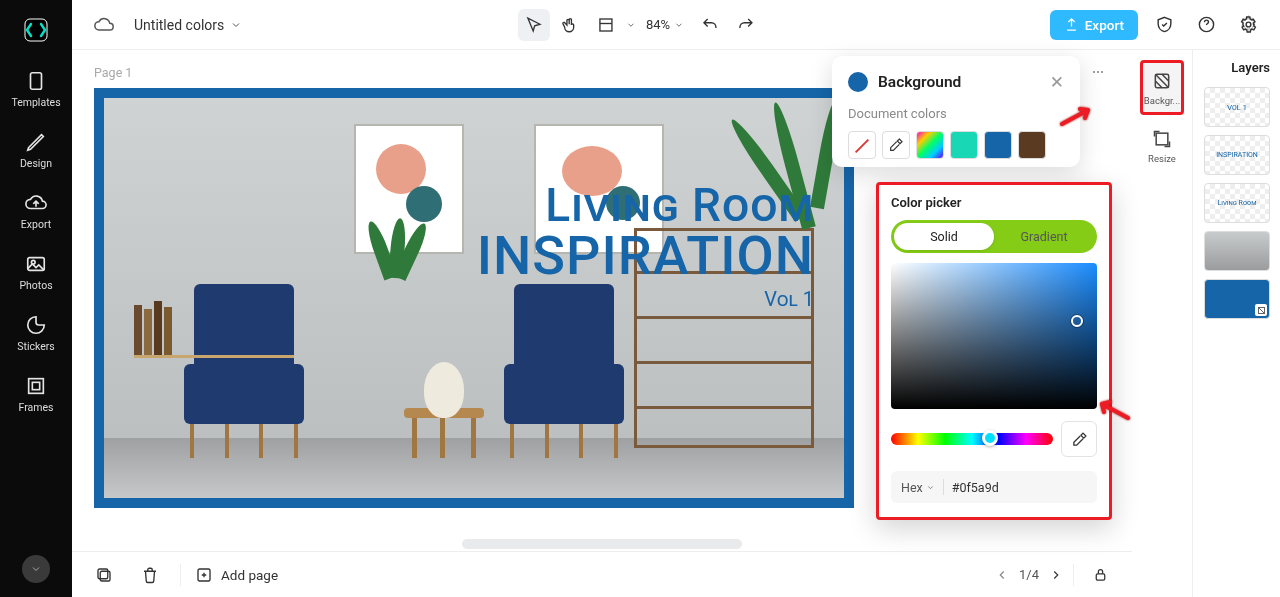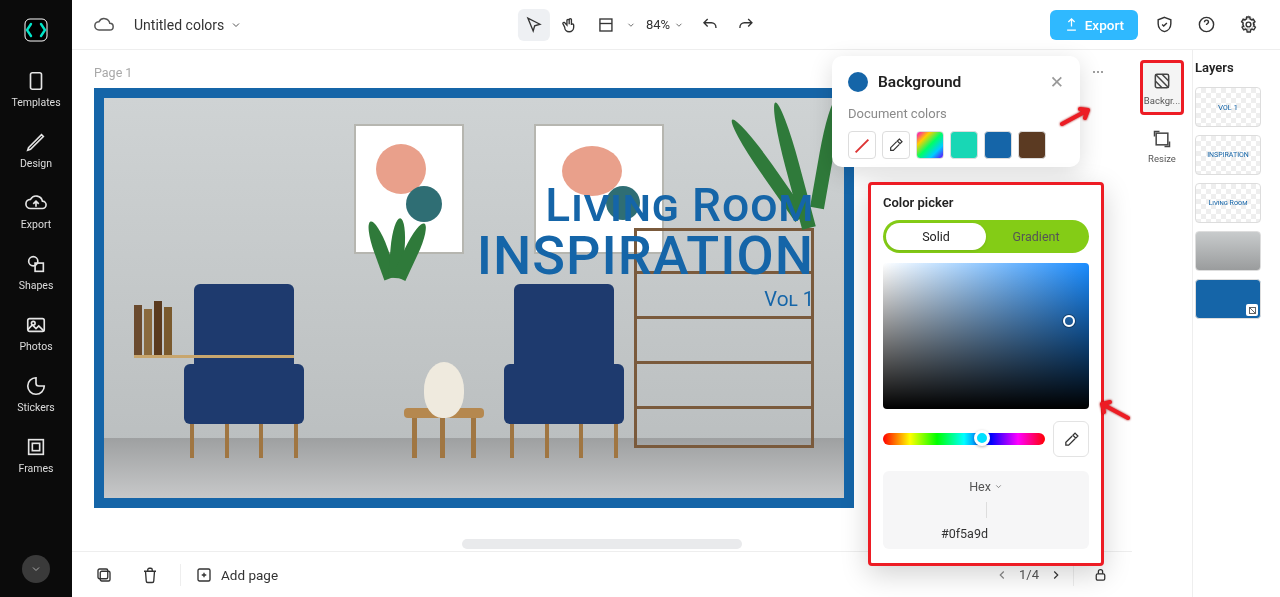--- a/index.html
+++ b/index.html
@@ -74,45 +74,45 @@
 .bgpanel .close { margin-left:auto; color:#999; cursor:pointer; font-size:17px; }
 .bgpanel .sub { font-size:13px; color:#8a8a8a; margin-bottom:10px; }
 .swatches { display:flex; gap:6px; }
 .sw { width:28px; height:28px; border-radius:4px; border:1px solid #ddd; cursor:pointer; }
 .sw.none { background:#fff; position:relative; }
 .sw.none::after { content:""; position:absolute; left:4px; right:4px; top:50%; height:2px; background:#d33; transform:rotate(-45deg); }
 .sw.pick { background:#fff; display:flex; align-items:center; justify-content:center; }
 .sw.rainbow { background:linear-gradient(135deg,#ff00cc,#ffcc00,#00ff66,#00ccff,#6600ff); }
 
 
-.picker { position:absolute; right:176px; top:182px; width:236px; background:#fff; border:3px solid #ed1c24; border-radius:4px; padding:10px 12px 14px; z-index:6; box-shadow:0 8px 28px rgba(0,0,0,0.18); }
+.picker { position:absolute; right:168px; top:182px; width:236px; background:#fff; border:3px solid #ed1c24; border-radius:4px; padding:10px 12px 14px; z-index:6; box-shadow:0 8px 28px rgba(0,0,0,0.18); }
 .picker .pttl { font-size:13px; font-weight:600; color:#222; margin-bottom:10px; }
 .tabrow { display:flex; background:#84cc16; border-radius:18px; padding:3px; margin-bottom:10px; }
 .tab { flex:1; text-align:center; padding:6px 0; font-size:12.5px; border-radius:15px; cursor:pointer; color:#555; }
 .tab.active { background:#fff; box-shadow:0 1px 3px rgba(0,0,0,0.1); color:#222; }
 .satval { width:100%; height:146px; border-radius:4px; position:relative; background:linear-gradient(to top,#000,transparent),linear-gradient(to right,#fff,#1a8cff); margin-bottom:12px; }
 .satval .cursor { position:absolute; width:12px; height:12px; border:2px solid #fff; border-radius:50%; right:14px; top:52px; box-shadow:0 0 0 1px rgba(0,0,0,0.3); }
 .huebar-row { display:flex; gap:8px; align-items:center; margin-bottom:14px; }
 .huebar { flex:1; height:12px; border-radius:6px; background:linear-gradient(to right,#ff0000,#ffff00,#00ff00,#00ffff,#0000ff,#ff00ff,#ff0000); position:relative; }
 .huebar .knob { position:absolute; top:-3px; left:56%; width:16px; height:16px; border:3px solid #fff; border-radius:50%; background:#00e0ff; box-shadow:0 1px 3px rgba(0,0,0,0.3); }
 .eyebox { width:36px; height:36px; border:1px solid #e3e3e3; border-radius:6px; display:flex; align-items:center; justify-content:center; cursor:pointer; }
-.hexrow { display:flex; align-items:center; background:#f6f6f7; border-radius:6px; padding:8px 10px; gap:8px;flex-direction:column; }
+.hexrow { display:flex; align-items:center; background:#f6f6f7; border-radius:6px; padding:8px 10px; gap:8px; }
 .hexrow .lbl { font-size:12.5px; color:#555; display:flex; align-items:center; gap:3px; }
 .hexrow .sep { width:1px; height:16px; background:#ddd; }
 .hexrow input { border:none; background:transparent; font-size:12.5px; color:#333; outline:none; width:90px; }
 
 
 .rightcol { width:60px; padding:10px 0; display:flex; flex-direction:column; align-items:center; gap:6px; }
 .toolbox { width:44px; display:flex; flex-direction:column; align-items:center; gap:2px; padding:6px 0; cursor:pointer; }
 .toolbox.sel { border:3px solid #ed1c24; border-radius:4px; background:#f4f4f4; }
 .toolbox .ic { width:24px; height:24px; display:flex; align-items:center; justify-content:center; }
 .toolbox span { font-size:9.5px; color:#555; }
 
 
-.layers { width:88px; border-left:1px solid #eee; padding:10px 2px; display:flex; flex-direction:column; gap:8px; }
+.layers { width:88px; border-left:1px solid #eee; padding:10px 10px; display:flex; flex-direction:column; gap:8px;align-items:flex-end; }
 .layers h4 { font-size:13px; font-weight:600; color:#222; margin-bottom:4px; }
 .thumb { width:66px; height:40px; border:1px solid #ddd; border-radius:4px; background:repeating-conic-gradient(#eee 0 25%,#fff 0 50%) 0 0/10px 10px; display:flex; align-items:center; justify-content:center; font-size:8px; color:#1565a8; font-family:Georgia,serif; font-variant:small-caps; cursor:pointer; position:relative; overflow:hidden; }
 .thumb.sel { background:#1565a8; color:#fff; }
 .thumb .corner { position:absolute; right:2px; bottom:2px; width:12px; height:12px; background:#fff; border-radius:2px; display:flex; align-items:center; justify-content:center; }
 
 
 .bottombar { height:46px; border-top:1px solid #eee; display:flex; align-items:center; padding:0 16px; gap:14px; }
 .bottombar .sep { width:1px; height:22px; background:#eee; }
 .addpage { display:flex; align-items:center; gap:8px; font-size:13.5px; color:#333; cursor:pointer; }
 .pager { margin-left:auto; display:flex; align-items:center; gap:10px; color:#555; font-size:13px; }
@@ -144,27 +144,20 @@
           <path d="M4 18L18 4l2 2L6 20l-3 1 1-3z"></path>
         </svg>
       <span>Design</span>
     </div>
     <div class="item">
       <svg width="22" height="22" viewBox="0 0 24 24" fill="none" stroke-width="1.8">
           <path d="M6 18a5 5 0 010-10 7 7 0 0113 2 4 4 0 010 8H6z"></path>
           <path d="M12 10v6M9 13l3-3 3 3"></path>
         </svg>
       <span>Export</span>
-    </div>
-    <div class="item">
-      <svg width="22" height="22" viewBox="0 0 24 24" fill="none" stroke-width="1.8">
-          <circle cx="9" cy="9" r="5"></circle>
-          <rect x="11" y="11" width="9" height="9"></rect>
-        </svg>
-      <span>Shapes</span>
     </div>
     <div class="item">
       <svg width="22" height="22" viewBox="0 0 24 24" fill="none" stroke-width="1.8">
           <rect x="3" y="5" width="18" height="14" rx="2"></rect>
           <circle cx="9" cy="10" r="2"></circle>
           <path d="M3 17l5-5 4 4 3-3 6 6"></path>
         </svg>
       <span>Photos</span>
     </div>
     <div class="item">

